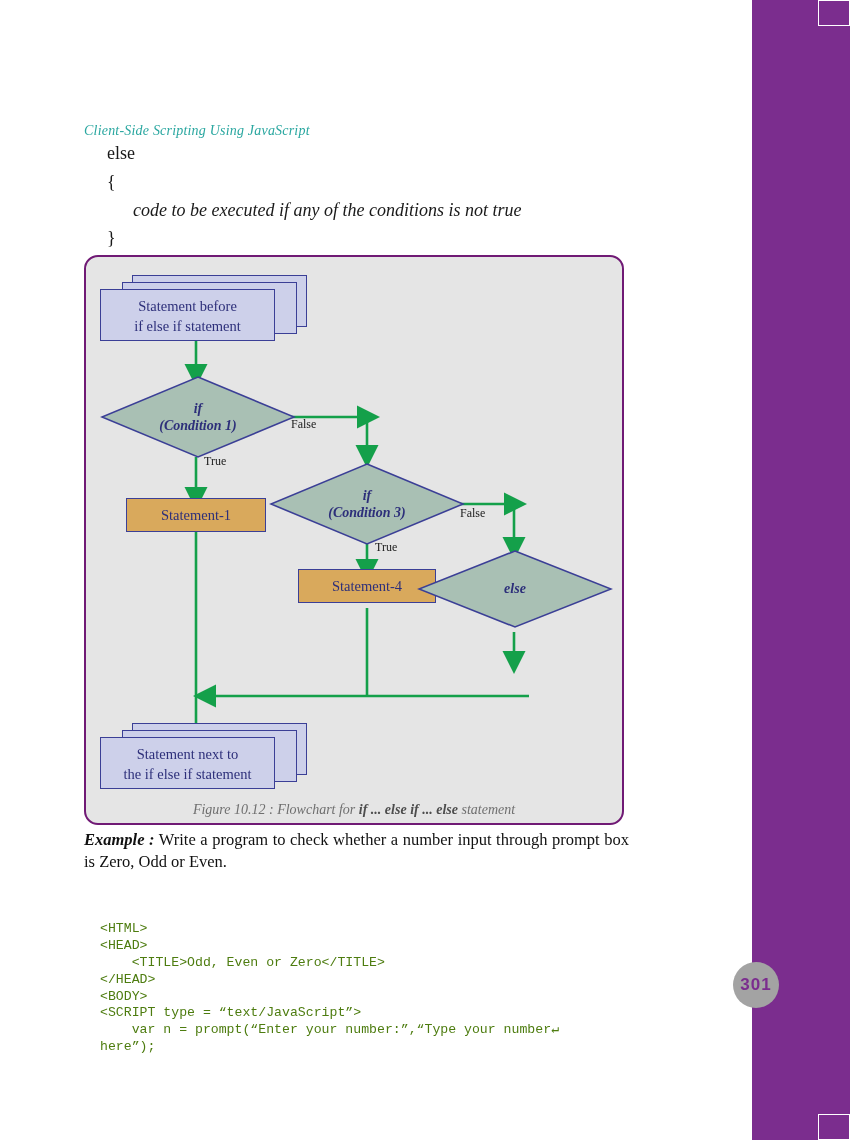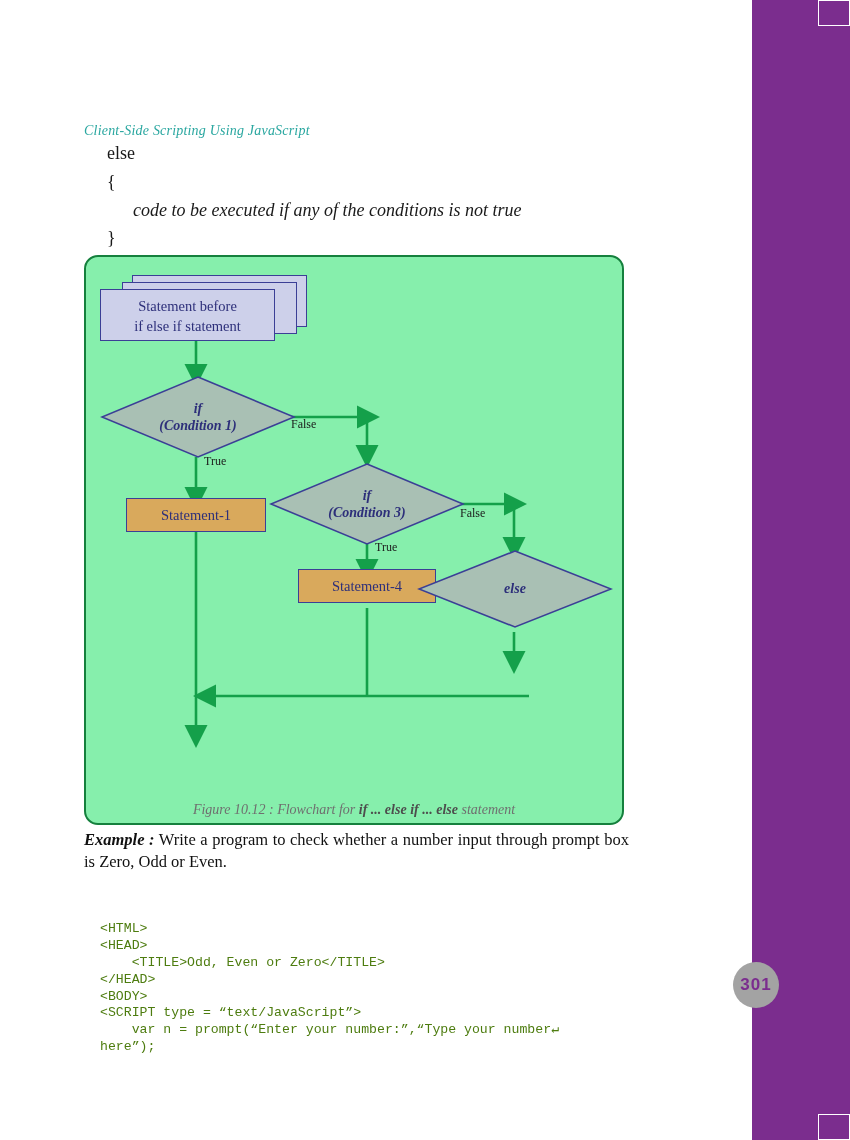--- a/index.html
+++ b/index.html
@@ -84,22 +84,22 @@
   .pseudo.italic {
     font-style: italic;
   }
   
   .flow-box {
     position: absolute;
     left: 84px;
     top: 255px;
     width: 540px;
     height: 570px;
-    background: #86efac;
-    border: 2px solid #15803d;
+    background: #e5e5e5;
+    border: 2px solid #701a75;
     border-radius: 14px;
     box-sizing: border-box;
   }
   .flow-inner {
     position: absolute;
     inset: 0;
   }
   .caption {
     position: absolute;
     left: 0;
@@ -295,20 +295,30 @@
       <div class="diamond-wrap" style="left:331px; top:292px; width:196px; height:80px;">
         <svg width="196" height="80" viewBox="0 0 196 80">
           <polygon points="98,2 194,40 98,78 2,40" fill="#a9c0b4" stroke="#3b3f96" stroke-width="1.6"></polygon>
         </svg>
         <div class="diamond-text">
           <span>else</span>
         </div>
       </div>
 
 
+      <div class="doc-stack" style="left:14px; top:466px; width:210px; height:66px;">
+        <div class="doc-sheet" style="left:32px; top:0px; width:175px; height:52px;"></div>
+        <div class="doc-sheet" style="left:22px; top:7px; width:175px; height:52px;"></div>
+        <div class="doc-sheet" style="left:0px; top:14px; width:175px; height:52px;">
+          <div class="doc-label" style="top:7px;">
+            <div>Statement next to</div>
+            <div>the if else if statement</div>
+          </div>
+        </div>
+      </div>
 
       <div class="caption"><span>Figure 10.12 : Flowchart for </span><b>if ... else if ... else</b><span> statement</span></div>
 
     </div>
   </div>
 
   <div class="example"><b>Example :</b><span> Write a program to check whether a number input through prompt box is Zero, Odd or Even.</span></div>
 
   <div class="code">&lt;HTML&gt;
 &lt;HEAD&gt;

